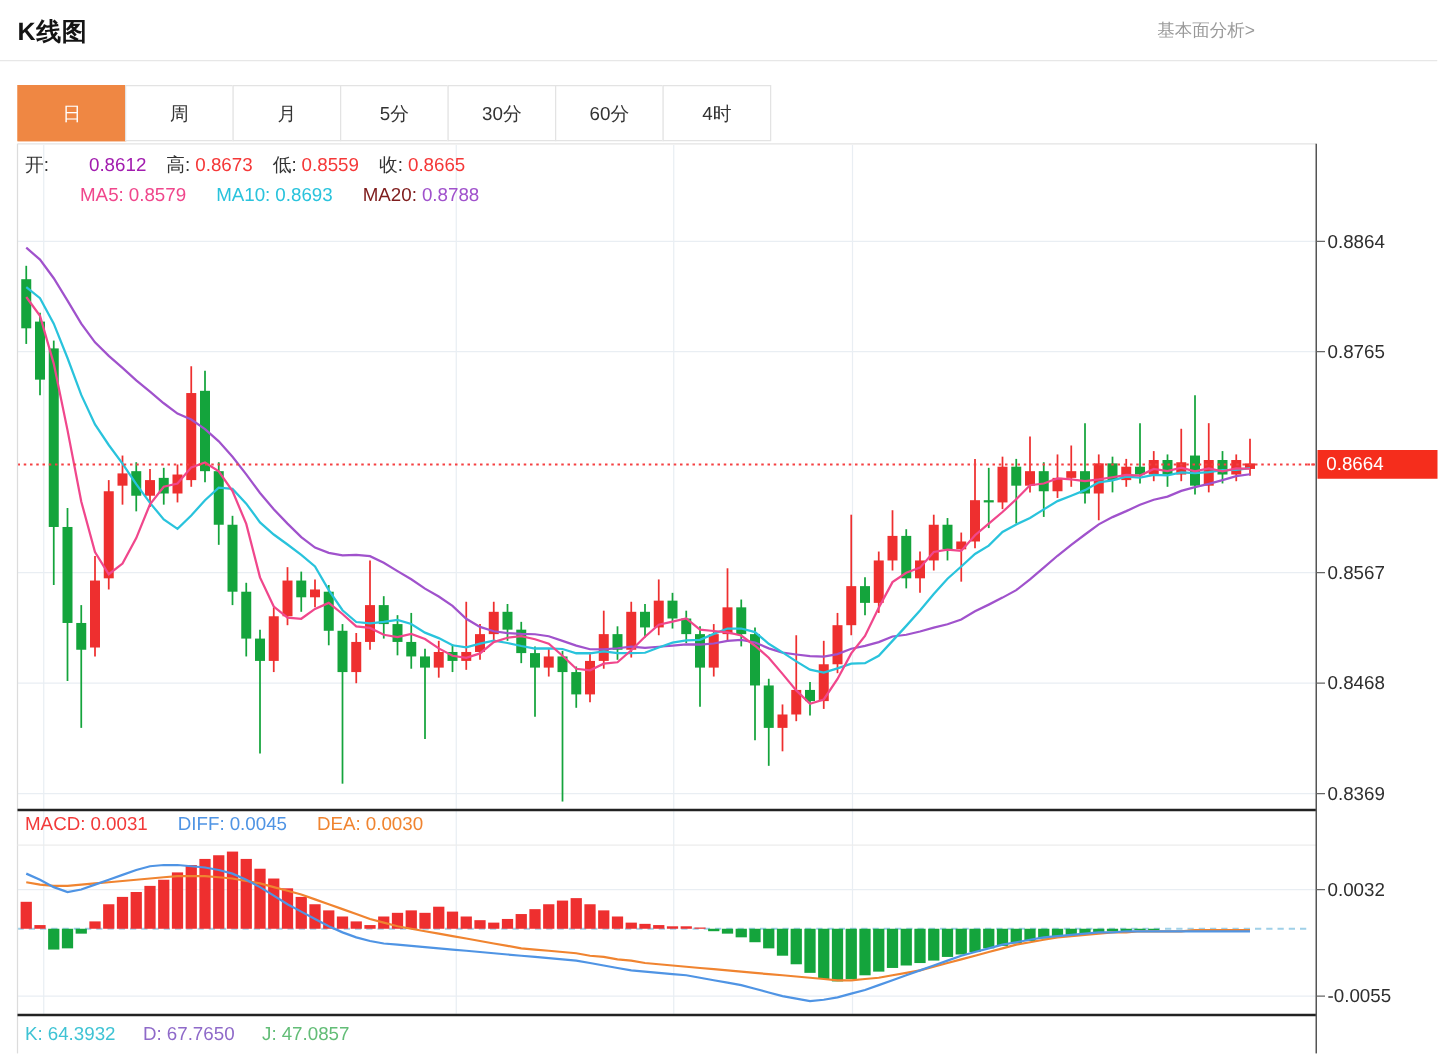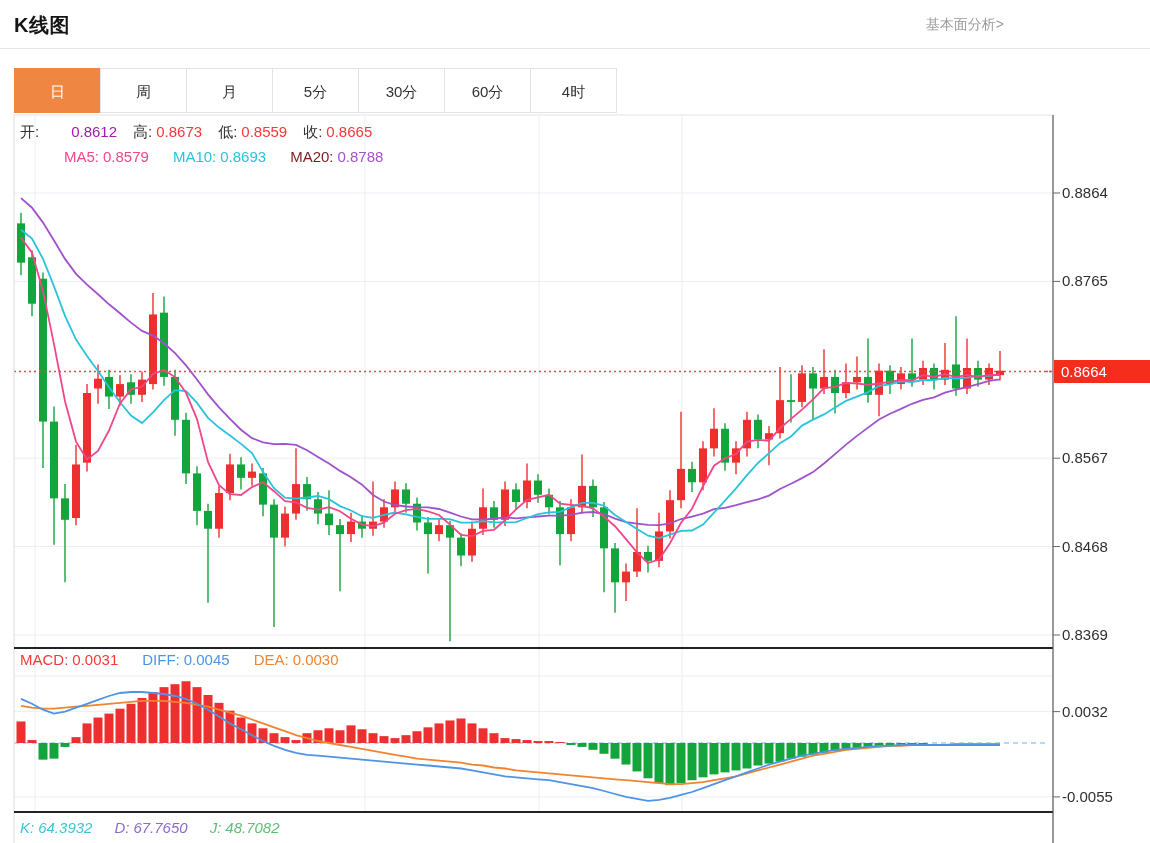--- a/index.html
+++ b/index.html
@@ -25,21 +25,21 @@
     margin-left:-1px;cursor:pointer;box-sizing:border-box;
   }
   .tab:first-child{margin-left:0;}
   .tab.active{background:#ef8743;border-color:#ef8743;color:#fff;}
   #chart-svg{position:absolute;top:0;left:0;}
   .legend{position:absolute;display:flex;font-size:15px;white-space:nowrap;}
   .legend .lg-item{display:inline-block;}
   .lg-ohlc{left:20px;top:123px;gap:16px;}
   .lg-ma{left:20px;top:148px;gap:24px;margin-left:44px;}
   .lg-macd{left:20px;top:651px;gap:24px;}
-  .lg-kdj{left:20px;top:819px;gap:22px;font-style:italic;}
+  .lg-kdj{left:20px;top:819px;gap:22px;}
   .lg-item .val{margin-left:4px;}
   .price-badge{
     position:absolute;left:1054px;top:360px;width:108px;height:23px;
     line-height:23px;padding-left:7px;box-sizing:border-box;
     background:#f52d1c;color:#fff;font-size:15px;
   }
 </style>
 </head>
 <body>
 
@@ -376,16 +376,16 @@
     <span class="lg-item"><span style="color: #7f1d1d;">MA20:</span><span class="val" style="color: rgb(160, 82, 204);">0.8788</span></span>
   </div>
 <div class="legend lg-macd" id="legend-macd">
     <span class="lg-item"><span style="color: rgb(242, 58, 58);">MACD:</span><span class="val" style="color: rgb(242, 58, 58);">0.0031</span></span>
     <span class="lg-item"><span style="color: rgb(79, 148, 228);">DIFF:</span><span class="val" style="color: rgb(79, 148, 228);">0.0045</span></span>
     <span class="lg-item"><span style="color: rgb(240, 132, 48);">DEA:</span><span class="val" style="color: rgb(240, 132, 48);">0.0030</span></span>
   </div>
 <div class="legend lg-kdj" id="legend-kdj">
     <span class="lg-item"><span style="color: rgb(63, 195, 212);">K:</span><span class="val" style="color: rgb(63, 195, 212);">64.3932</span></span>
     <span class="lg-item"><span style="color: rgb(143, 106, 201);">D:</span><span class="val" style="color: rgb(143, 106, 201);">67.7650</span></span>
-    <span class="lg-item"><span style="color: rgb(99, 189, 119);">J:</span><span class="val" style="color: rgb(99, 189, 119);">48.7082</span></span>
+    <span class="lg-item"><span style="color: rgb(99, 189, 119);">J:</span><span class="val" style="color: rgb(99, 189, 119);">47.0857</span></span>
   </div>
 
 <div class="price-badge" style="top: 360px; background: rgb(245, 45, 28);">0.8664</div>
 
 </body></html>

